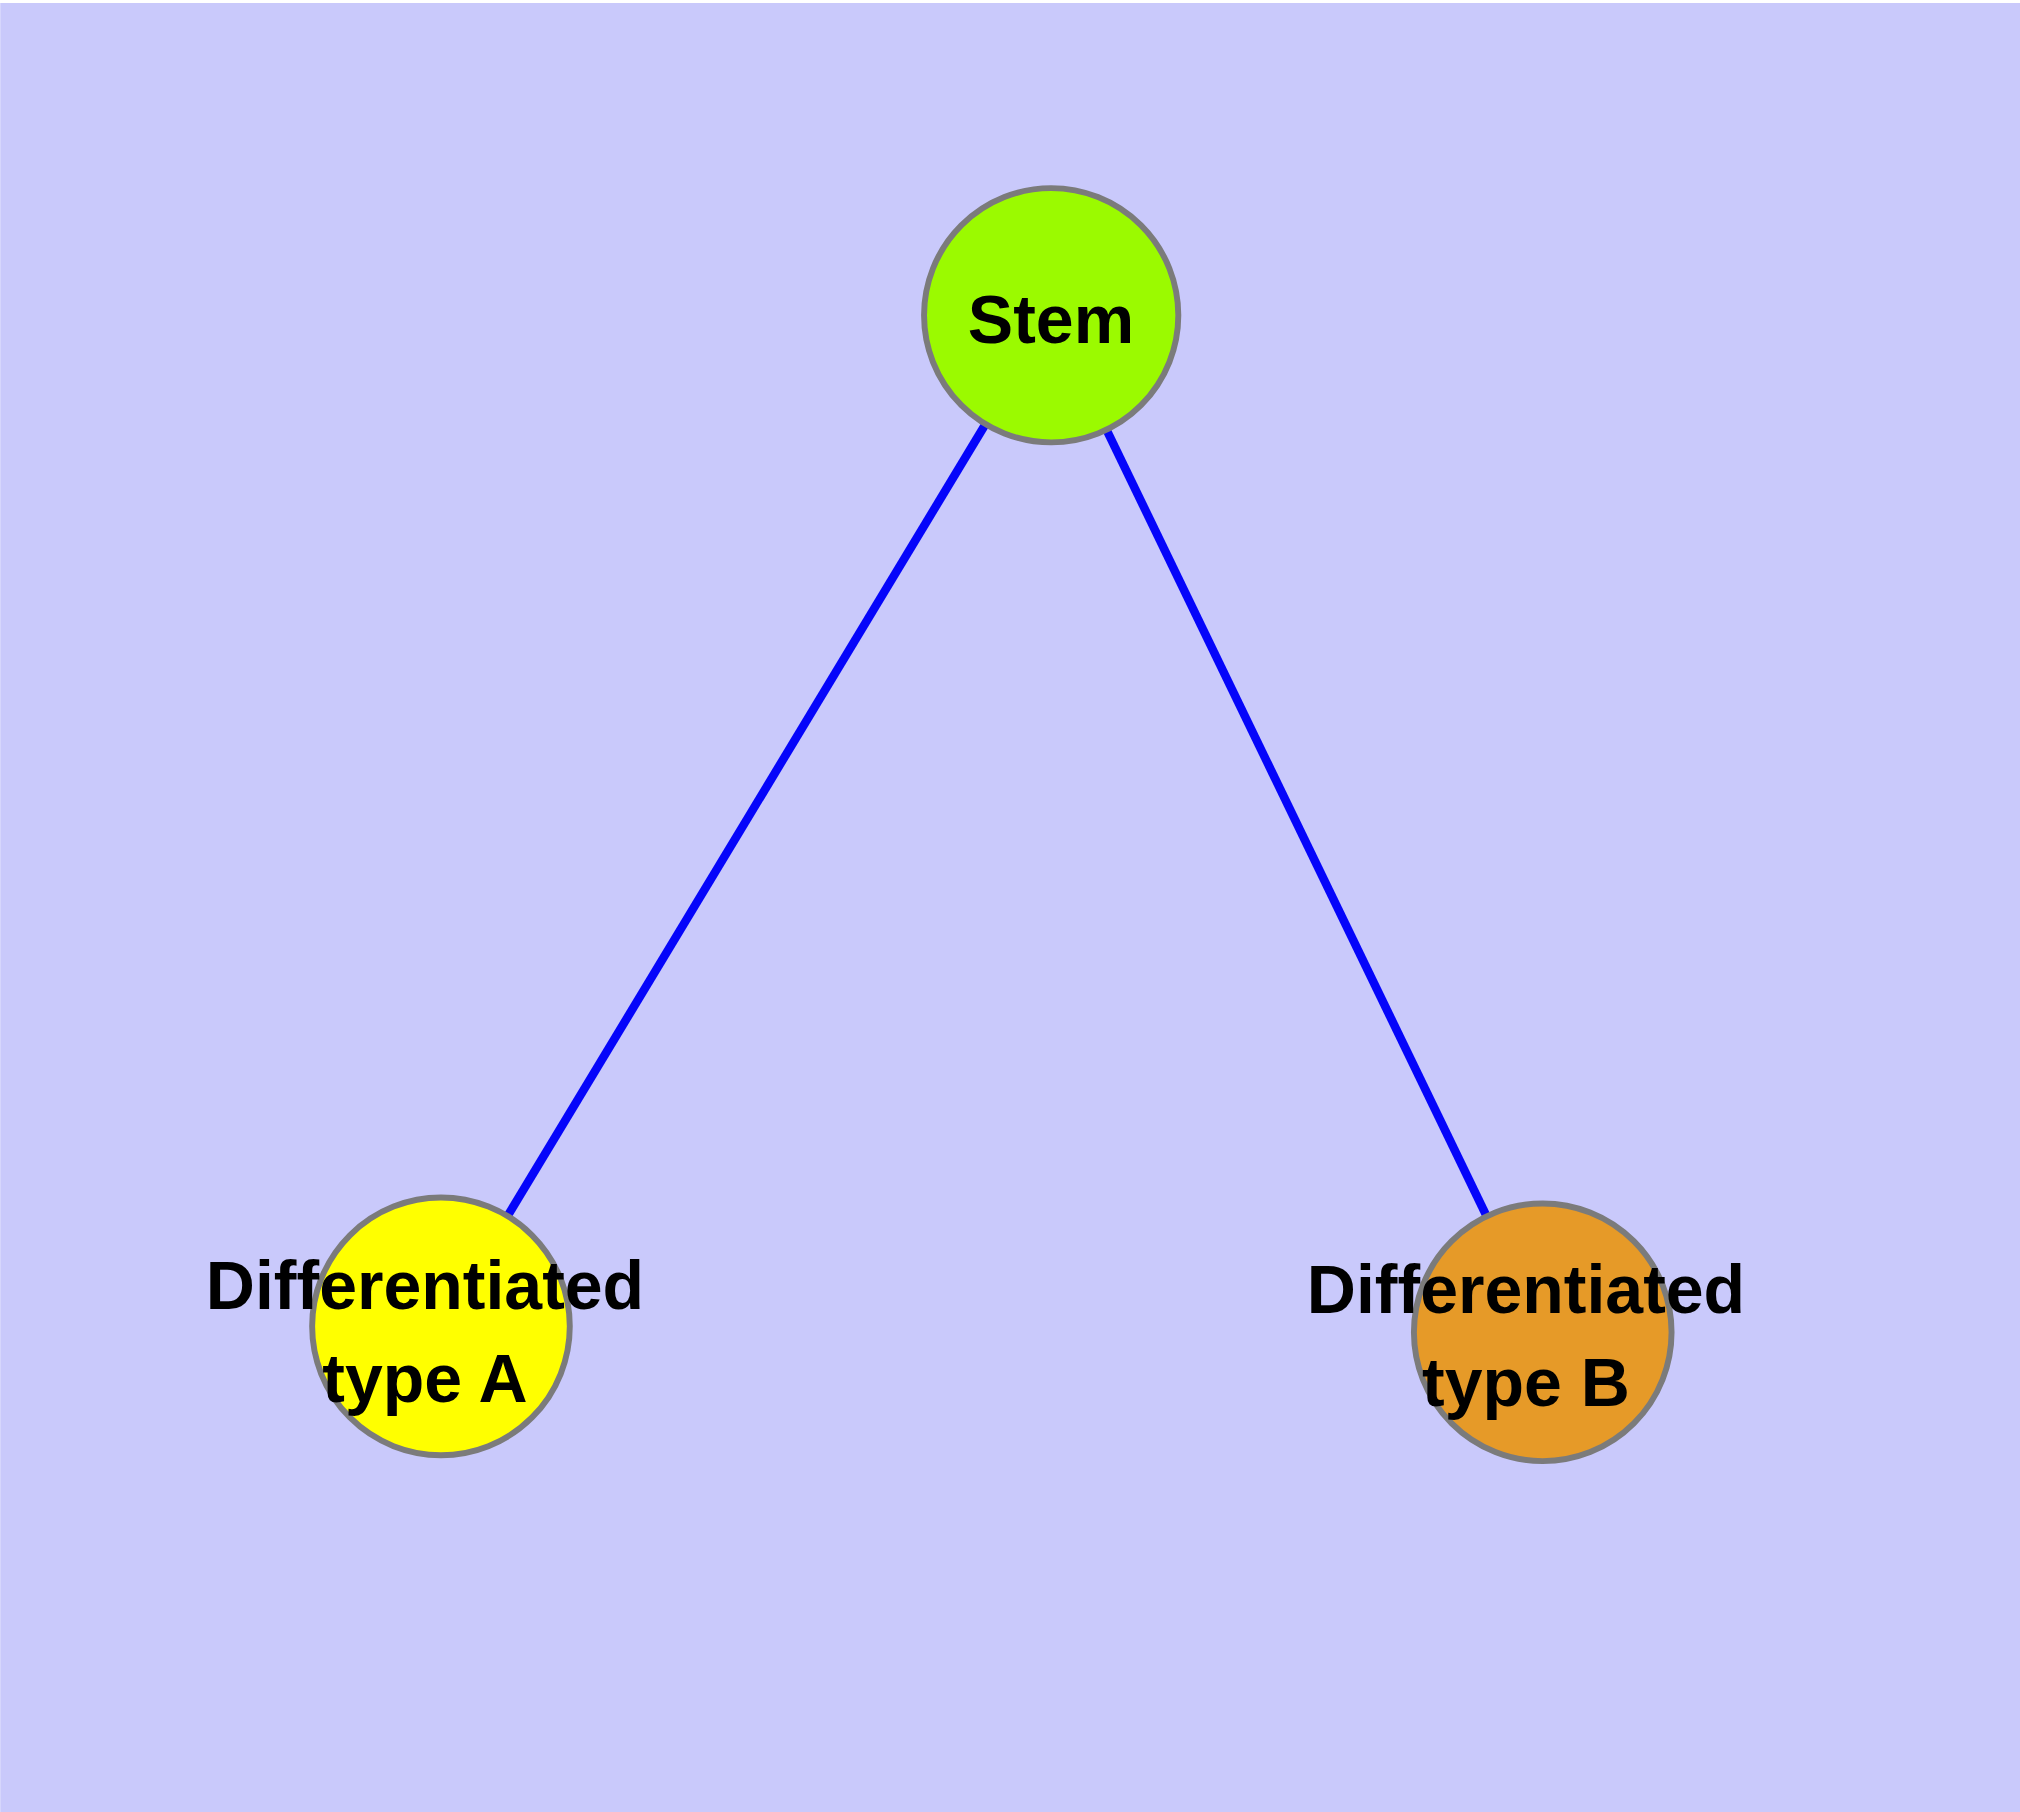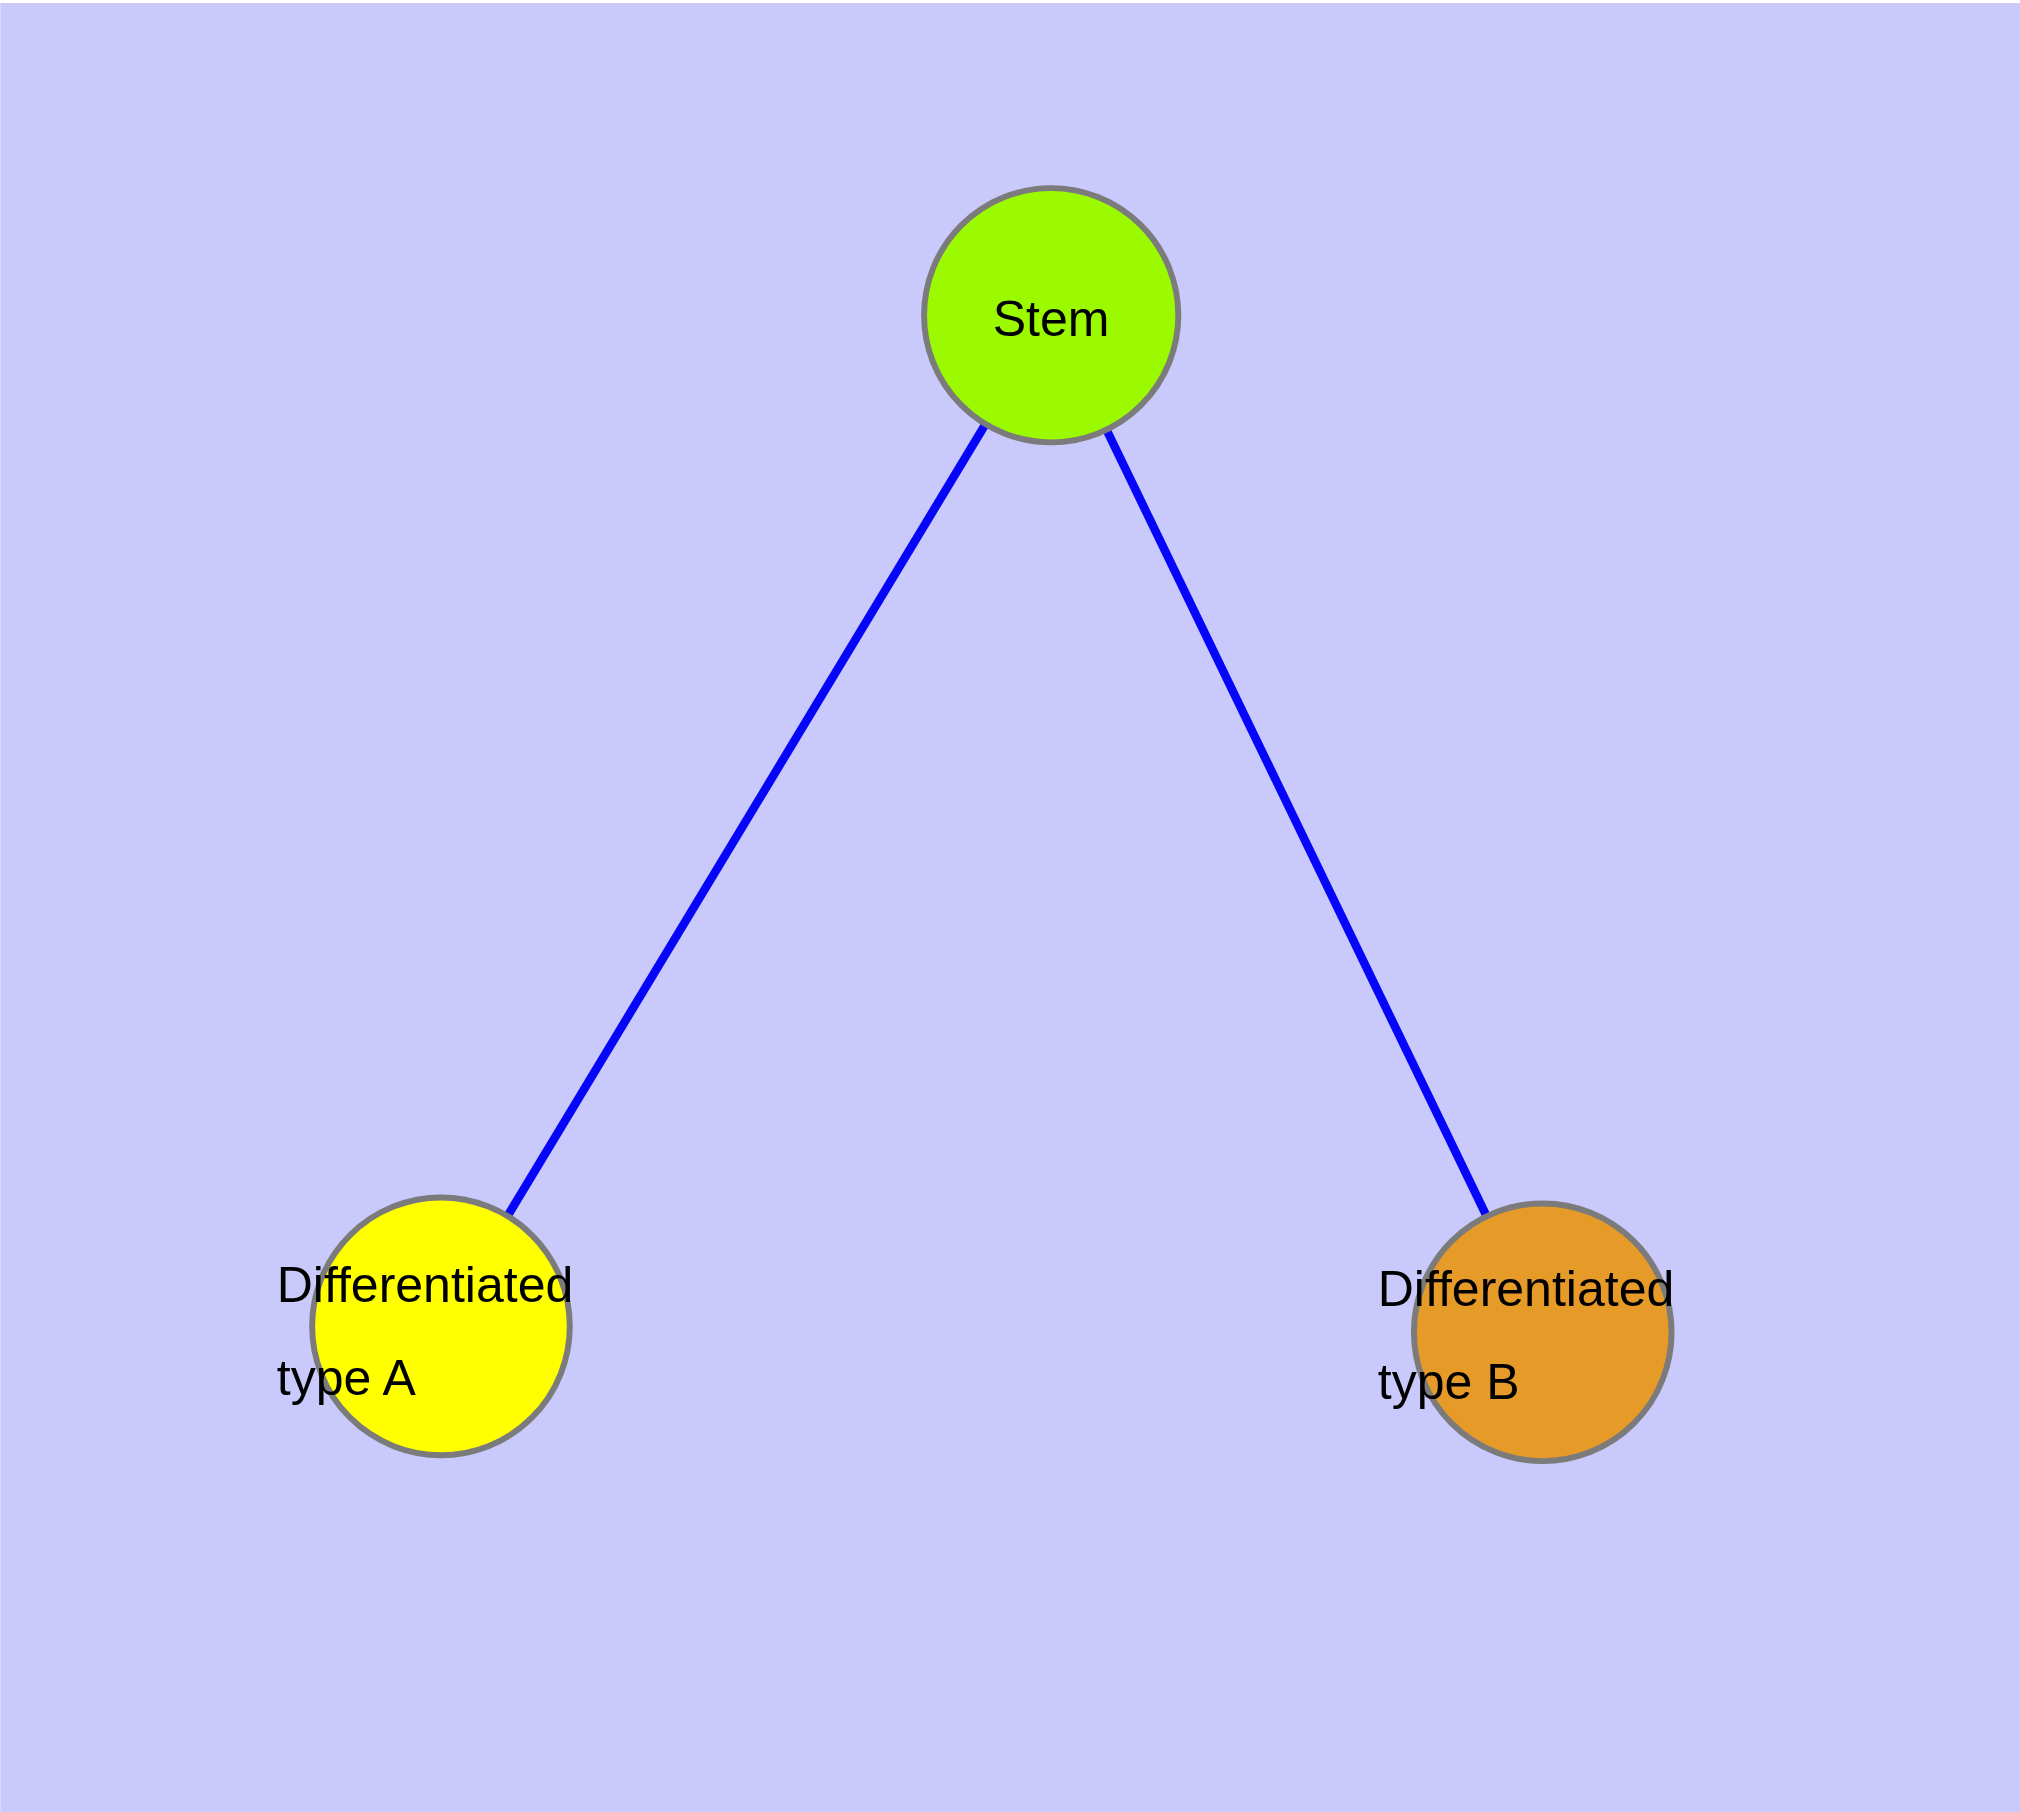--- a/index.html
+++ b/index.html
@@ -31,25 +31,25 @@
     left: 0;
     top: 0;
     width: 100%;
     height: 2.5px;
     background: #ffffff;
     z-index: 5;
   }
   .node-label {
     position: absolute;
     transform: translate(-50%, -50%);
-    font-size: 50px;
+    font-size: 68px;
     line-height: 93px;
-    font-weight: normal;
+    font-weight: bold;
     color: #000000;
-    text-align: left;
+    text-align: center;
     white-space: pre-line;
     z-index: 4;
   }
 </style>
 </head>
 <body>
 
 <div class="canvas">
 
   <svg width="2021" height="1812" viewBox="0 0 2384 2138">

